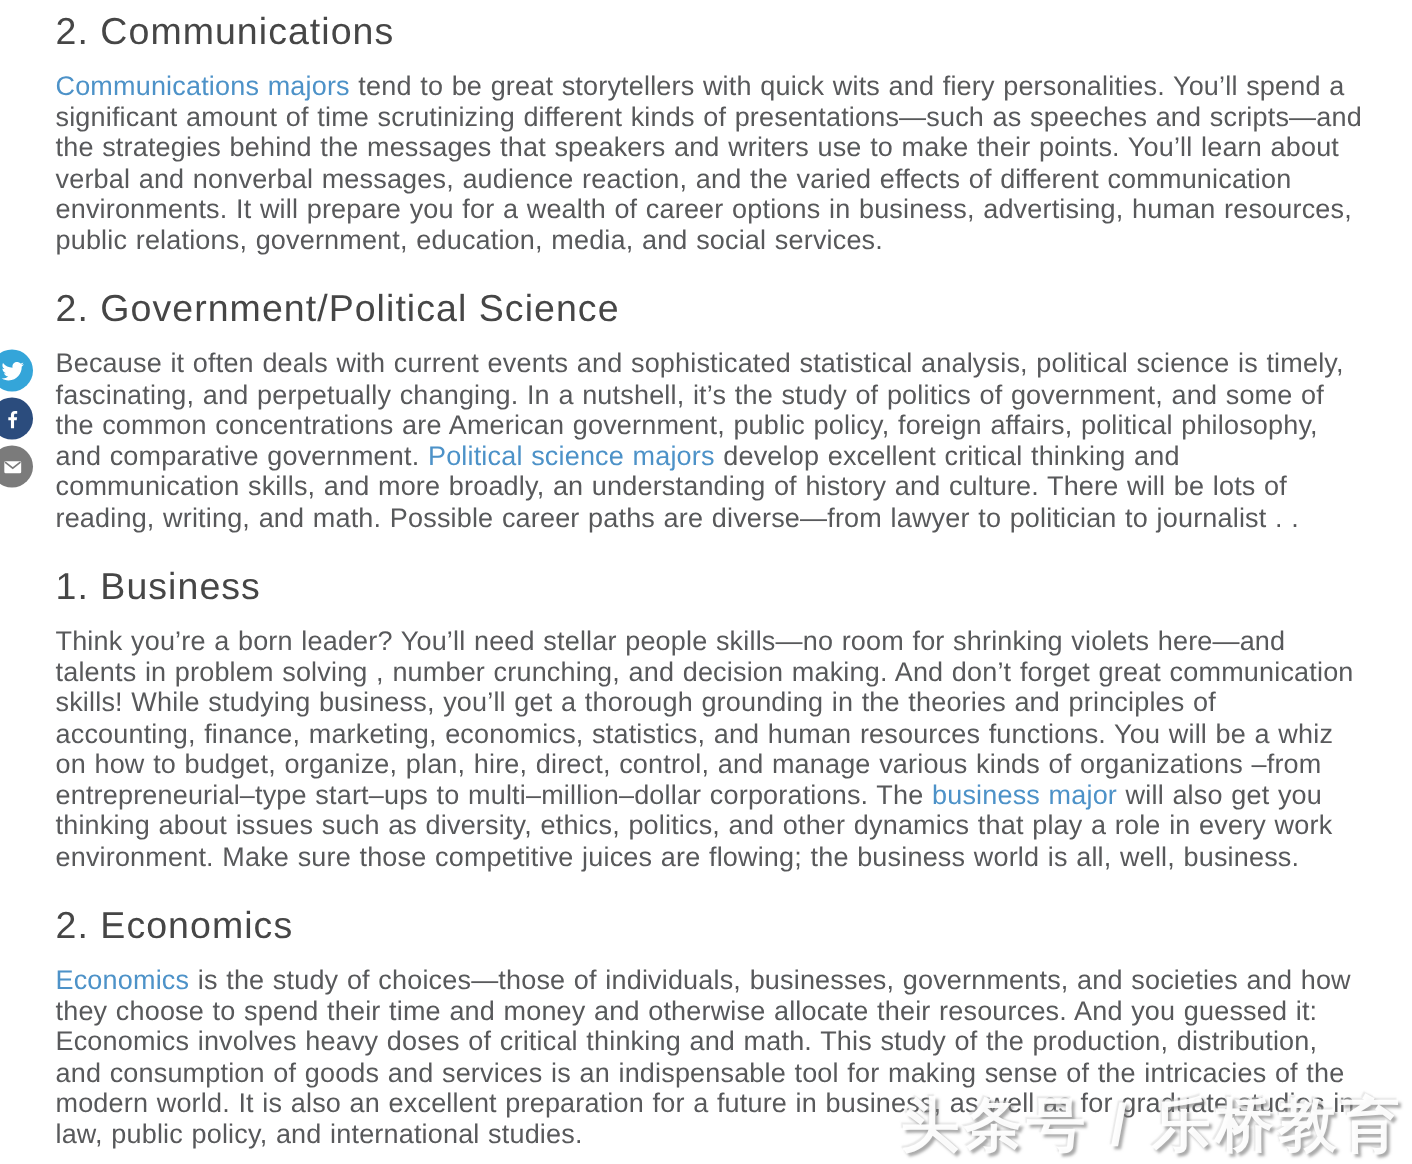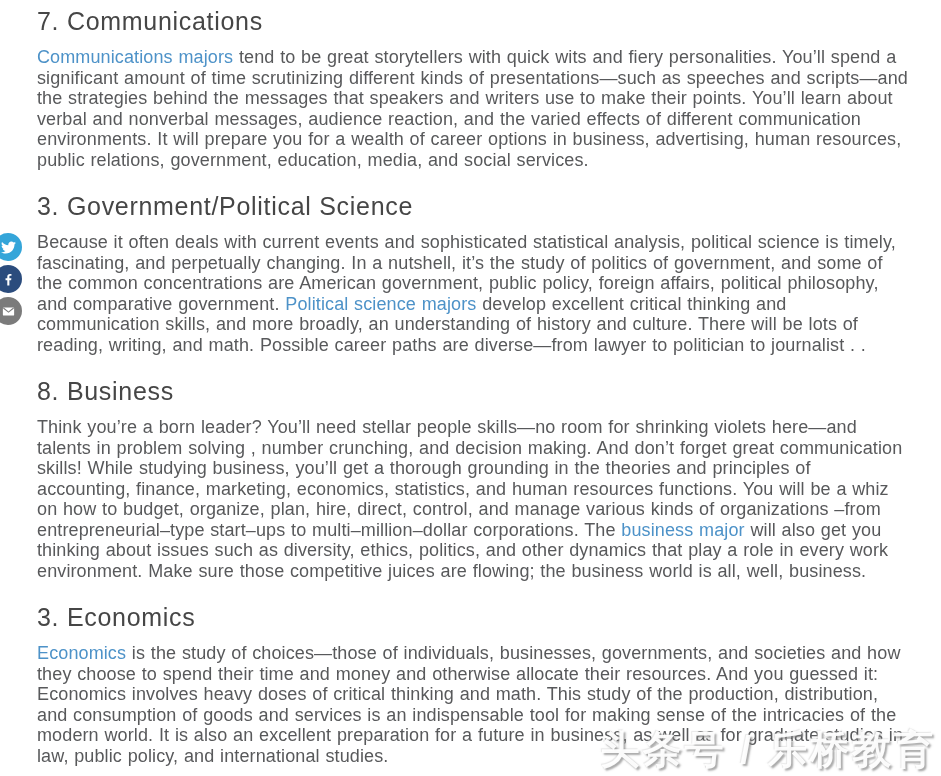--- a/index.html
+++ b/index.html
@@ -102,24 +102,24 @@
       <svg viewBox="0 0 24 24" aria-hidden="true">
         <rect x="3" y="5.5" width="18" height="13" rx="1.5" fill="#ffffff"></rect>
         <path d="M3.8 6.5 L12 13 L20.2 6.5" fill="none" stroke="#7b7b7b" stroke-width="1.8"></path>
       </svg>
     </span>
   </button>
 </div>
 
 <main class="content">
   <div id="sections">
-      <h2 class="sec-heading">7. Communications</h2>
+      <h2 class="sec-heading">2. Communications</h2>
       <p class="sec-para"><a class="inline-link" href="#">Communications majors</a><span> tend to be great storytellers with quick wits and fiery personalities. You’ll spend a significant amount of time scrutinizing different kinds of presentations—such as speeches and scripts—and the strategies behind the messages that speakers and writers use to make their points. You’ll learn about verbal and nonverbal messages, audience reaction, and the varied effects of different communication environments. It will prepare you for a wealth of career options in business, advertising, human resources, public relations, government, education, media, and social services.</span></p>
-      <h2 class="sec-heading">3. Government/Political Science</h2>
+      <h2 class="sec-heading">2. Government/Political Science</h2>
       <p class="sec-para"><span>Because it often deals with current events and sophisticated statistical analysis, political science is timely, fascinating, and perpetually changing. In a nutshell, it’s the study of politics of government, and some of the common concentrations are American government, public policy, foreign affairs, political philosophy, and comparative government. </span><a class="inline-link" href="#">Political science majors</a><span> develop excellent critical thinking and communication skills, and more broadly, an understanding of history and culture. There will be lots of reading, writing, and math. Possible career paths are diverse—from lawyer to politician to journalist . .</span></p>
-      <h2 class="sec-heading">8. Business</h2>
+      <h2 class="sec-heading">1. Business</h2>
       <p class="sec-para"><span>Think you’re a born leader? You’ll need stellar people skills—no room for shrinking violets here—and talents in problem solving , number crunching, and decision making. And don’t forget great communication skills! While studying business, you’ll get a thorough grounding in the theories and principles of accounting, finance, marketing, economics, statistics, and human resources functions. You will be a whiz on how to budget, organize, plan, hire, direct, control, and manage various kinds of organizations –from entrepreneurial–type start–ups to multi–million–dollar corporations. The </span><a class="inline-link" href="#">business major</a><span> will also get you thinking about issues such as diversity, ethics, politics, and other dynamics that play a role in every work environment. Make sure those competitive juices are flowing; the business world is all, well, business.</span></p>
-      <h2 class="sec-heading">3. Economics</h2>
+      <h2 class="sec-heading">2. Economics</h2>
       <p class="sec-para"><a class="inline-link" href="#">Economics</a><span> is the study of choices—those of individuals, businesses, governments, and societies and how they choose to spend their time and money and otherwise allocate their resources. And you guessed it: Economics involves heavy doses of critical thinking and math. This study of the production, distribution, and consumption of goods and services is an indispensable tool for making sense of the intricacies of the modern world. It is also an excellent preparation for a future in business, as well as for graduate studies in law, public policy, and international studies.</span></p>
     </div>
 </main>
 
 <div class="watermark">头条号 / 乐桥教育</div>
 
 </body></html>

